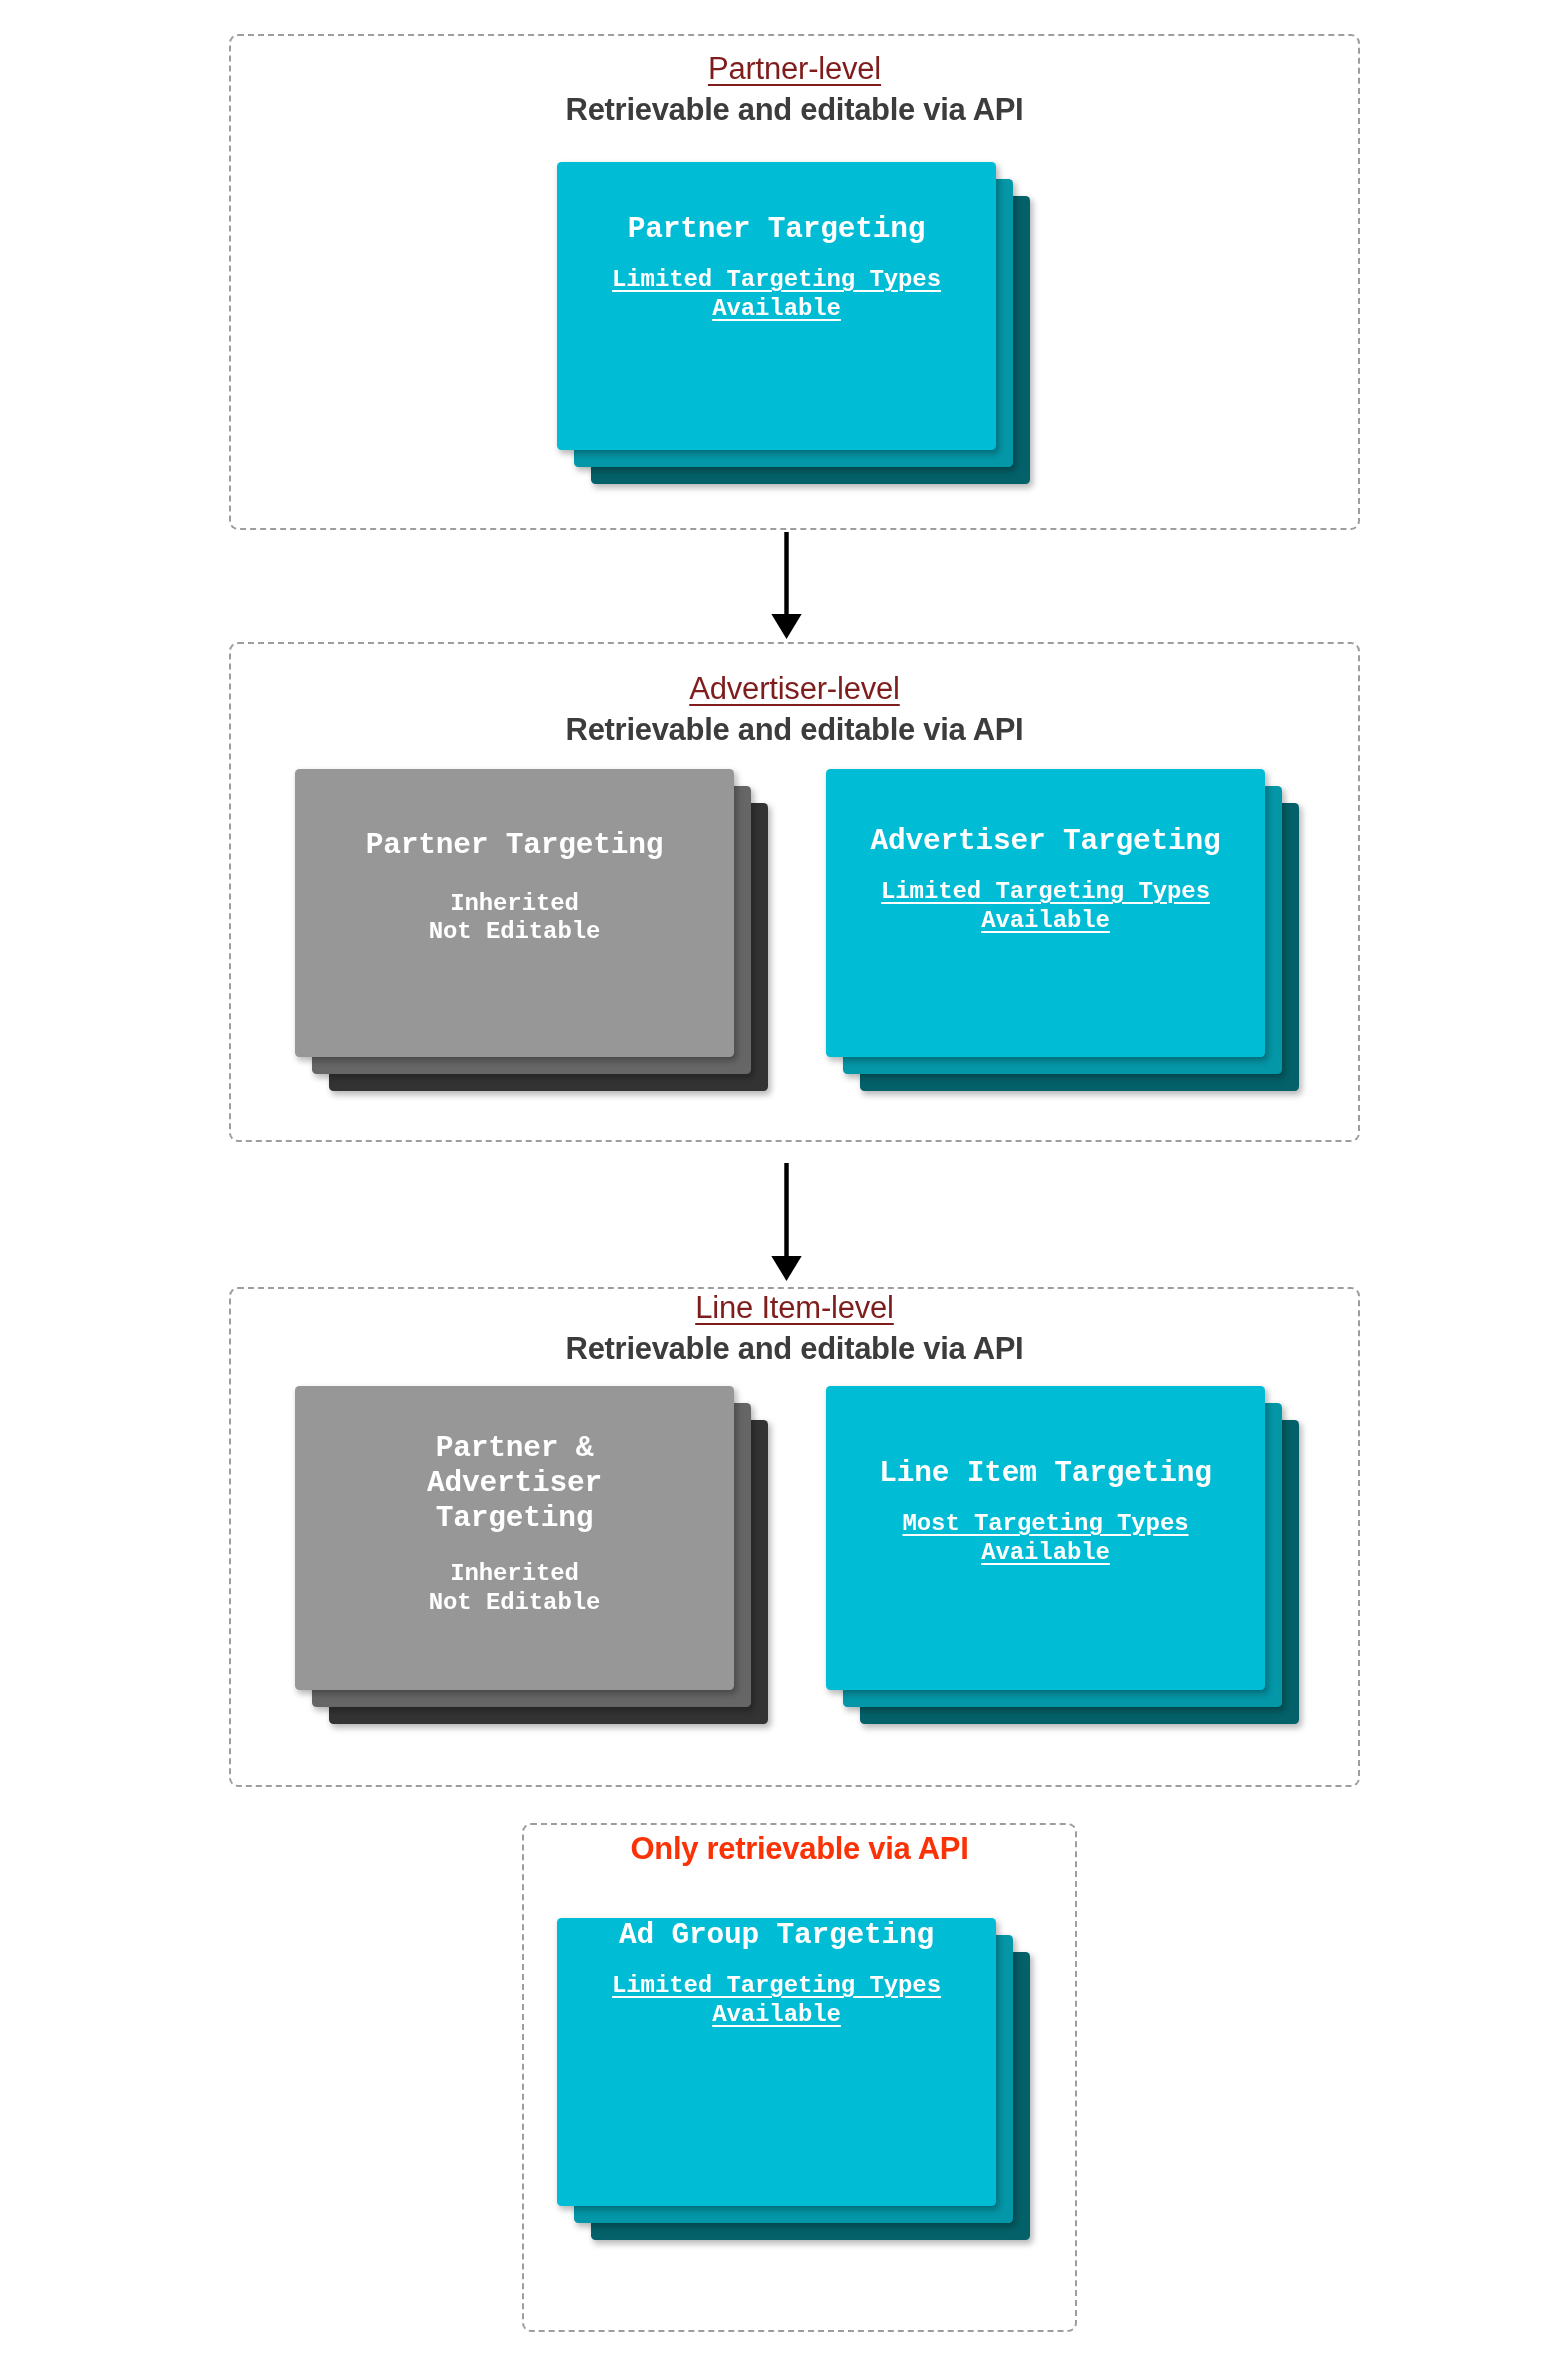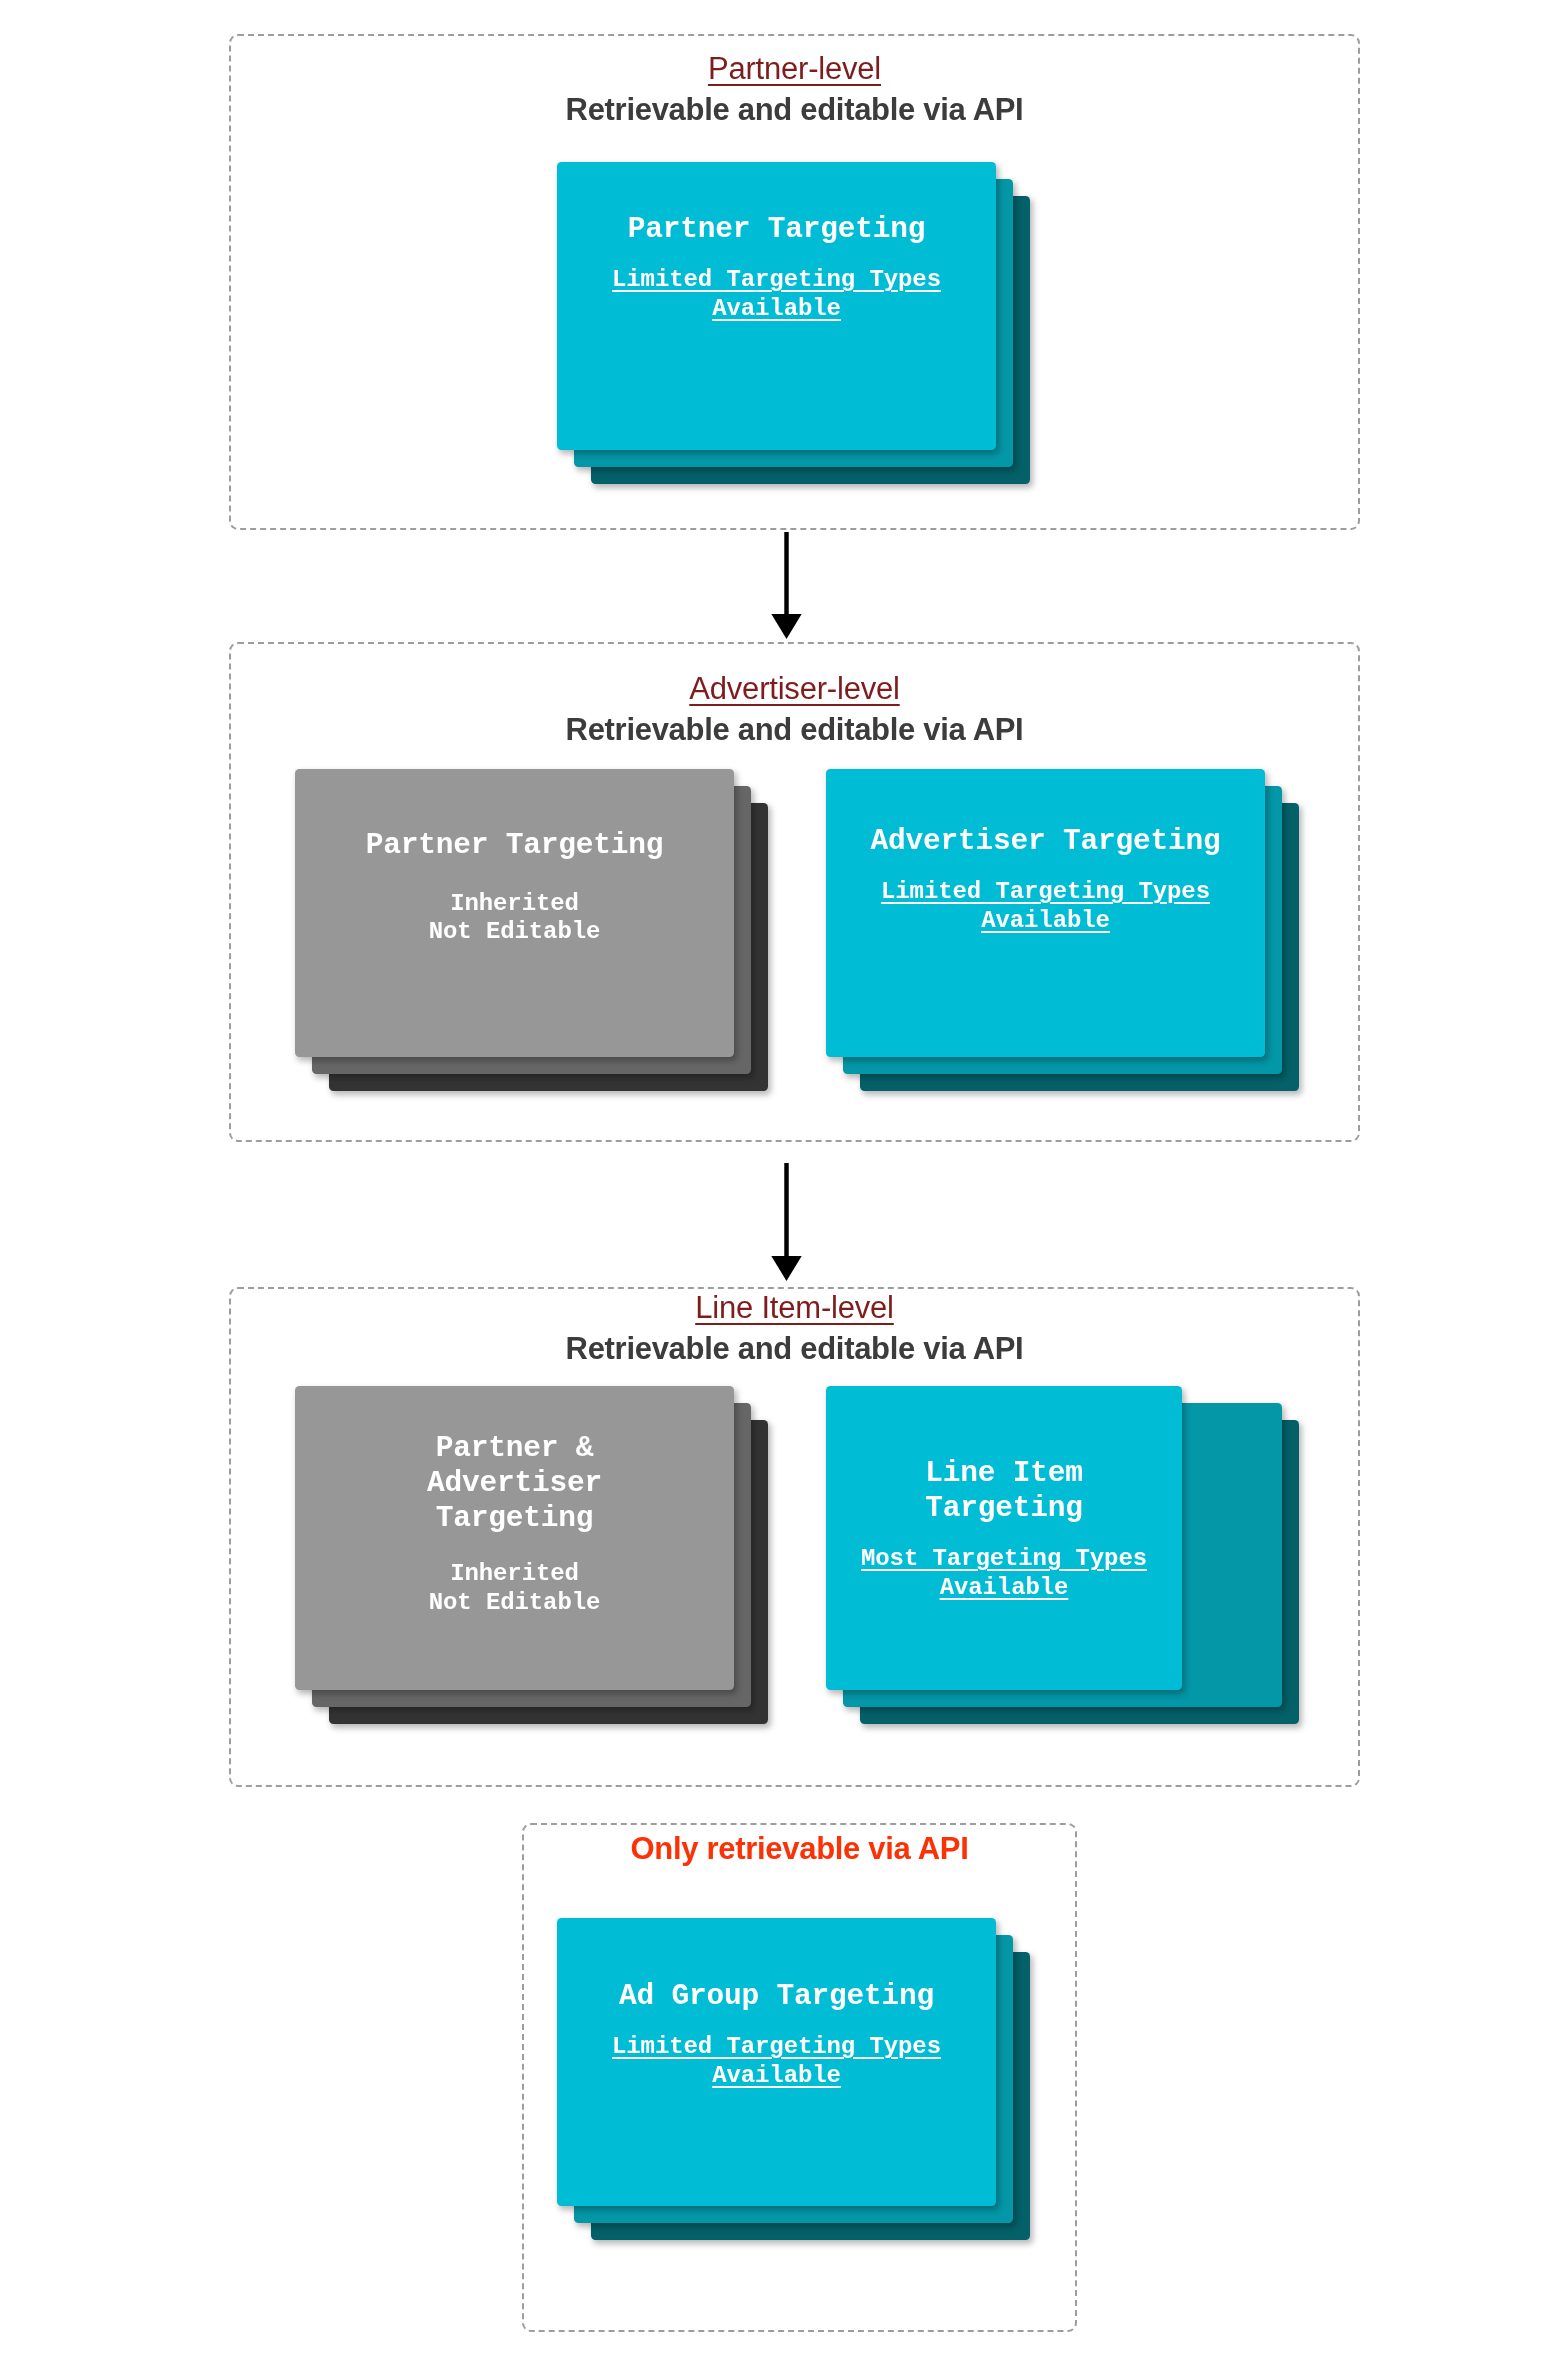--- a/index.html
+++ b/index.html
@@ -192,41 +192,41 @@
         <div style="height:25px;"></div>
         <div class="card-sub">Inherited</div>
         <div class="card-sub">Not Editable</div>
       </div>
     </div>
   </div>
 
   <div class="card-stack" style="left:826px; top:1386px; width:473px; height:357px;">
     <div class="card-layer back" style="width:439px; height:304px; background:#046169;"></div>
     <div class="card-layer mid" style="width:439px; height:304px; background:#0497a8;"></div>
-    <div class="card-layer front" style="width:356px; height:304px; background:#00bcd4;">
+    <div class="card-layer front" style="width:439px; height:304px; background:#00bcd4;">
       <div class="card-front-content" style="height:304px; padding-top:70px;">
         <div class="card-title">Line Item Targeting</div>
         <div style="height:19.6px;"></div>
         <div class="card-sub ul">Most Targeting Types</div>
         <div class="card-sub ul">Available</div>
       </div>
     </div>
   </div>
 
   <div class="level-box" style="left:522px; top:1823px; width:555px; height:509px;"></div>
 
   <div class="level-head" style="top:1826px; left:522px; width:555px;">
     <span class="level-note red">Only retrievable via API</span>
   </div>
 
   <div class="card-stack" style="left:557px; top:1918px; width:473px; height:357px;">
     <div class="card-layer back" style="width:439px; height:288px; background:#046169;"></div>
     <div class="card-layer mid" style="width:439px; height:288px; background:#0497a8;"></div>
     <div class="card-layer front" style="width:439px; height:288px; background:#00bcd4;">
-      <div class="card-front-content" style="height:256px; padding-top:61px;">
+      <div class="card-front-content" style="height:256px; ">
         <div class="card-title">Ad Group Targeting</div>
         <div style="height:19.6px;"></div>
         <div class="card-sub ul">Limited Targeting Types</div>
         <div class="card-sub ul">Available</div>
       </div>
     </div>
   </div>
 
 </div>
 

